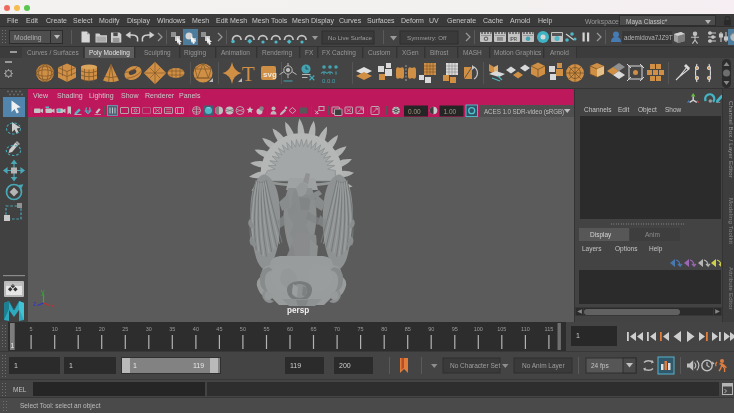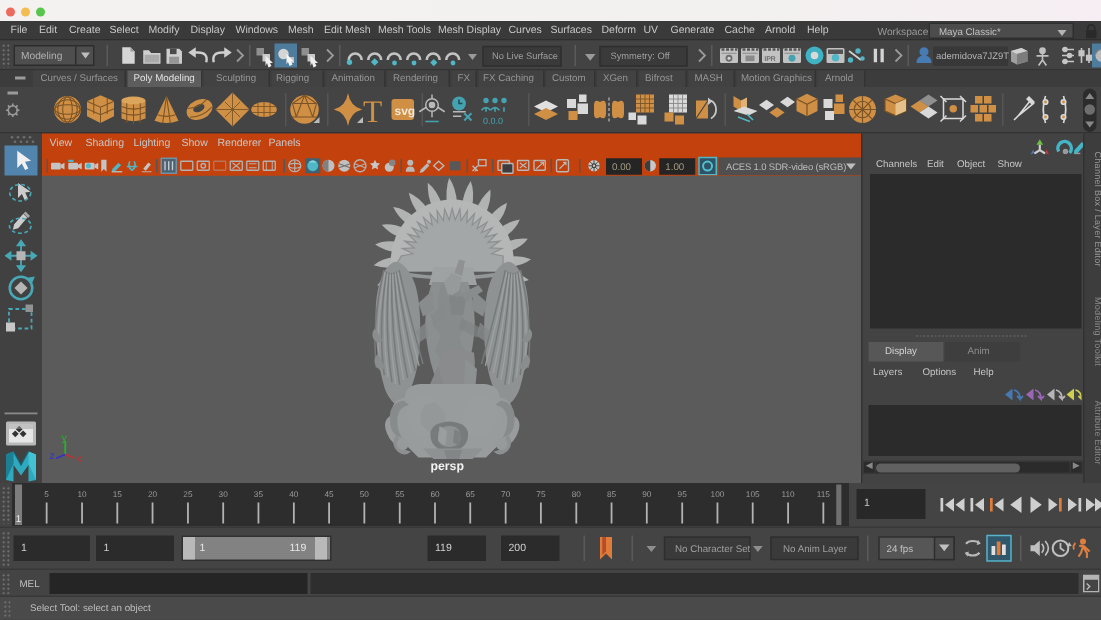--- a/index.html
+++ b/index.html
@@ -478,21 +478,21 @@
  <path d="M6 8 l16 0 l0 3 l-16 0 Z" fill="#9e9e9e" opacity="0.5"></path>
 </g>
 <g transform="translate(0,209)">
  <path d="M4 22 l0 -17 l5 -2 l5 9 l5 -9 l5 2 l0 17 l-5 1 l0 -11 l-5 7 l-5 -7 l0 11 Z" fill="#2fa9bd"></path>
  <path d="M4 22 l0 -17 l5 -2 l0 8 Z" fill="#1d7f92"></path>
  <path d="M24 22 l0 -17 l-5 -2 l0 8 Z" fill="#43c2d4"></path>
  <path d="M9 3 l5 9 l5 -9" fill="none" stroke="#166577" stroke-width="0.8"></path>
 </g>
 </svg>
 </div>
-<div class="abs" id="viewport" style="left:28px;top:89px;width:546px;height:233px;background:#c2410c">
+<div class="abs" id="viewport" style="left:28px;top:89px;width:546px;height:233px;background:#be185d">
 <div class="abs" style="left:5px;top:3px;font-size:7px;color:#c8c8c8">View</div>
 <div class="abs" style="left:29px;top:3px;font-size:7px;color:#c8c8c8">Shading</div>
 <div class="abs" style="left:61px;top:3px;font-size:7px;color:#c8c8c8">Lighting</div>
 <div class="abs" style="left:93px;top:3px;font-size:7px;color:#c8c8c8">Show</div>
 <div class="abs" style="left:117px;top:3px;font-size:7px;color:#c8c8c8">Renderer</div>
 <div class="abs" style="left:151px;top:3px;font-size:7px;color:#c8c8c8">Panels</div>
 <svg class="abs" style="left:0;top:14px" width="546" height="14" viewBox="28 0 546 14">
 <g font-family="Liberation Sans">
 <rect x="31" y="3" width="1" height="9" fill="#565656"></rect>
 <g fill="#c4c4c4">

